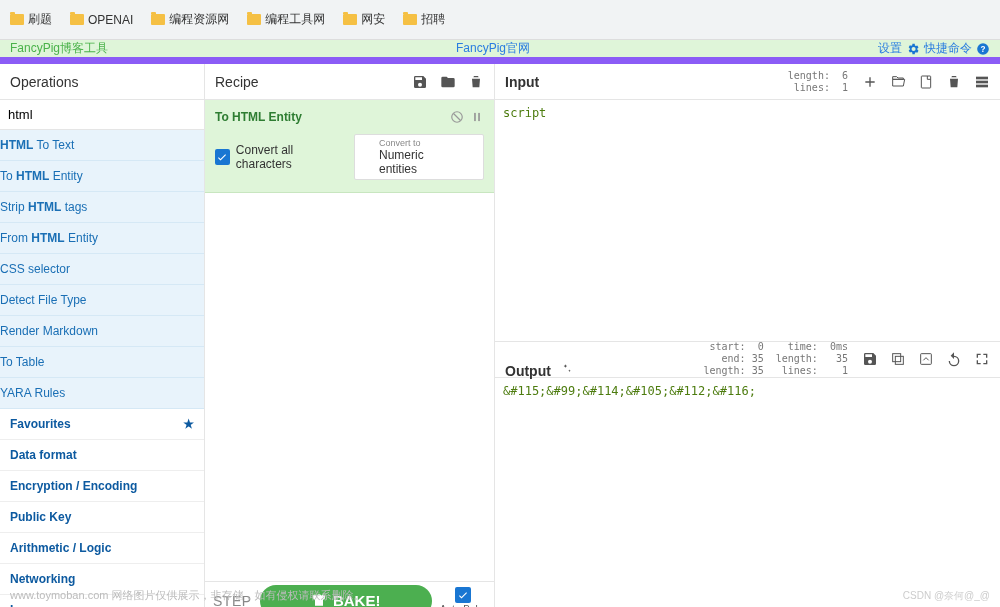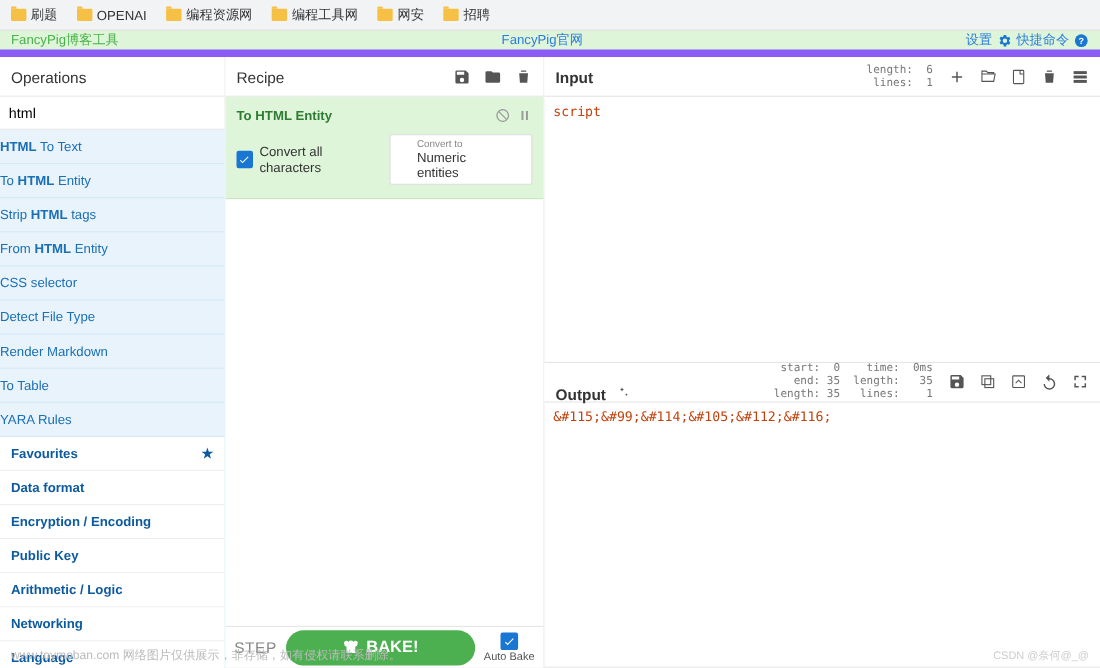--- a/index.html
+++ b/index.html
@@ -1,17 +1,17 @@
 <!DOCTYPE html>
 <html><head>
 <meta charset="utf-8">
 <style>
 * { box-sizing: border-box; margin: 0; padding: 0; }
 body { font-family: "Segoe UI", Arial, sans-serif; font-size: 13px; color: #333; background: #f5f5f5; width: 1000px; height: 607px; overflow: hidden; }
-.bookmarks-bar { height: 28px; background: #f1f3f4; display: flex; align-items: center; padding: 0 10px; gap: 18px; border-bottom: 1px solid #ddd; }
+.bookmarks-bar { height: 40px; background: #f1f3f4; display: flex; align-items: center; padding: 0 10px; gap: 18px; border-bottom: 1px solid #ddd; }
 .bookmark { display: flex; align-items: center; gap: 4px; font-size: 12px; color: #333; cursor: pointer; }
 .folder-icon { width: 14px; height: 11px; background: #f5c044; border-radius: 1px; position: relative; }
 .folder-icon::before { content: ""; position: absolute; top: -2px; left: 0; width: 5px; height: 2px; background: #f5c044; border-radius: 1px 1px 0 0; }
 .top-bar { height: 24px; background: #dff5d9; display: flex; align-items: center; padding: 0 10px; border-bottom: 7px solid #8b5cf6; justify-content: space-between; }
 .top-bar .left-link { color: #4ab24a; font-size: 12px; }
 .top-bar .center-link { color: #2a7de0; font-size: 12px; margin: 0 auto; }
 .top-bar .right-links { display: flex; align-items: center; gap: 4px; font-size: 12px; color: #2a7de0; }
 .top-bar svg { width: 14px; height: 14px; }
 .main { display: flex; height: calc(607px - 28px - 24px); }
 .col-ops { width: 205px; background: #fff; border-right: 1px solid #e5e5e5; display: flex; flex-direction: column; }
@@ -43,21 +43,21 @@
 .recipe-footer { height: 38px; background: #fff; border-top: 1px solid #e5e5e5; display: flex; align-items: center; padding: 0 8px; gap: 8px; }
 .step-label { font-size: 14px; color: #888; font-weight: 500; letter-spacing: 0.5px; }
 .bake-btn { flex: 1; background: #4caf50; color: #fff; border: none; border-radius: 18px; height: 32px; font-size: 15px; font-weight: bold; display: flex; align-items: center; justify-content: center; gap: 6px; cursor: pointer; }
 .auto-bake { display: flex; flex-direction: column; align-items: center; gap: 1px; font-size: 10px; color: #555; }
 .io-pane { flex: 1; display: flex; flex-direction: column; border-bottom: 1px solid #e5e5e5; background: #fff; }
 .io-header { height: 36px; background: #fff; border-bottom: 1px solid #e5e5e5; display: flex; align-items: center; padding: 0 10px; }
 .io-header h3 { font-size: 14px; font-weight: bold; }
 .io-stats { margin-left: auto; font-family: monospace; font-size: 10px; color: #777; text-align: right; white-space: pre; line-height: 1.2; }
 .io-icons { display: flex; gap: 12px; margin-left: 14px; align-items: center; }
 .io-icons svg { width: 16px; height: 16px; fill: #555; cursor: pointer; }
-.io-content { flex: 1; padding: 6px 8px; font-family: monospace; font-size: 12px; color: #c2410c; overflow: auto; }
+.io-content { flex: 1; padding: 6px 8px; font-family: monospace; font-size: 12px; color: #4d7c0f; overflow: auto; }
 .output-header h3 { display: flex; align-items: center; gap: 8px; margin-top: 23px; }
 .magic-icon svg { width: 14px; height: 14px; fill: #555; }
 .watermark { position: absolute; bottom: 4px; left: 10px; font-size: 11px; color: #bbb; }
 .watermark2 { position: absolute; bottom: 4px; right: 10px; font-size: 10px; color: #ccc; }
 </style>
 </head>
 <body>
 
 <div class="bookmarks-bar">
   <div class="bookmark">

